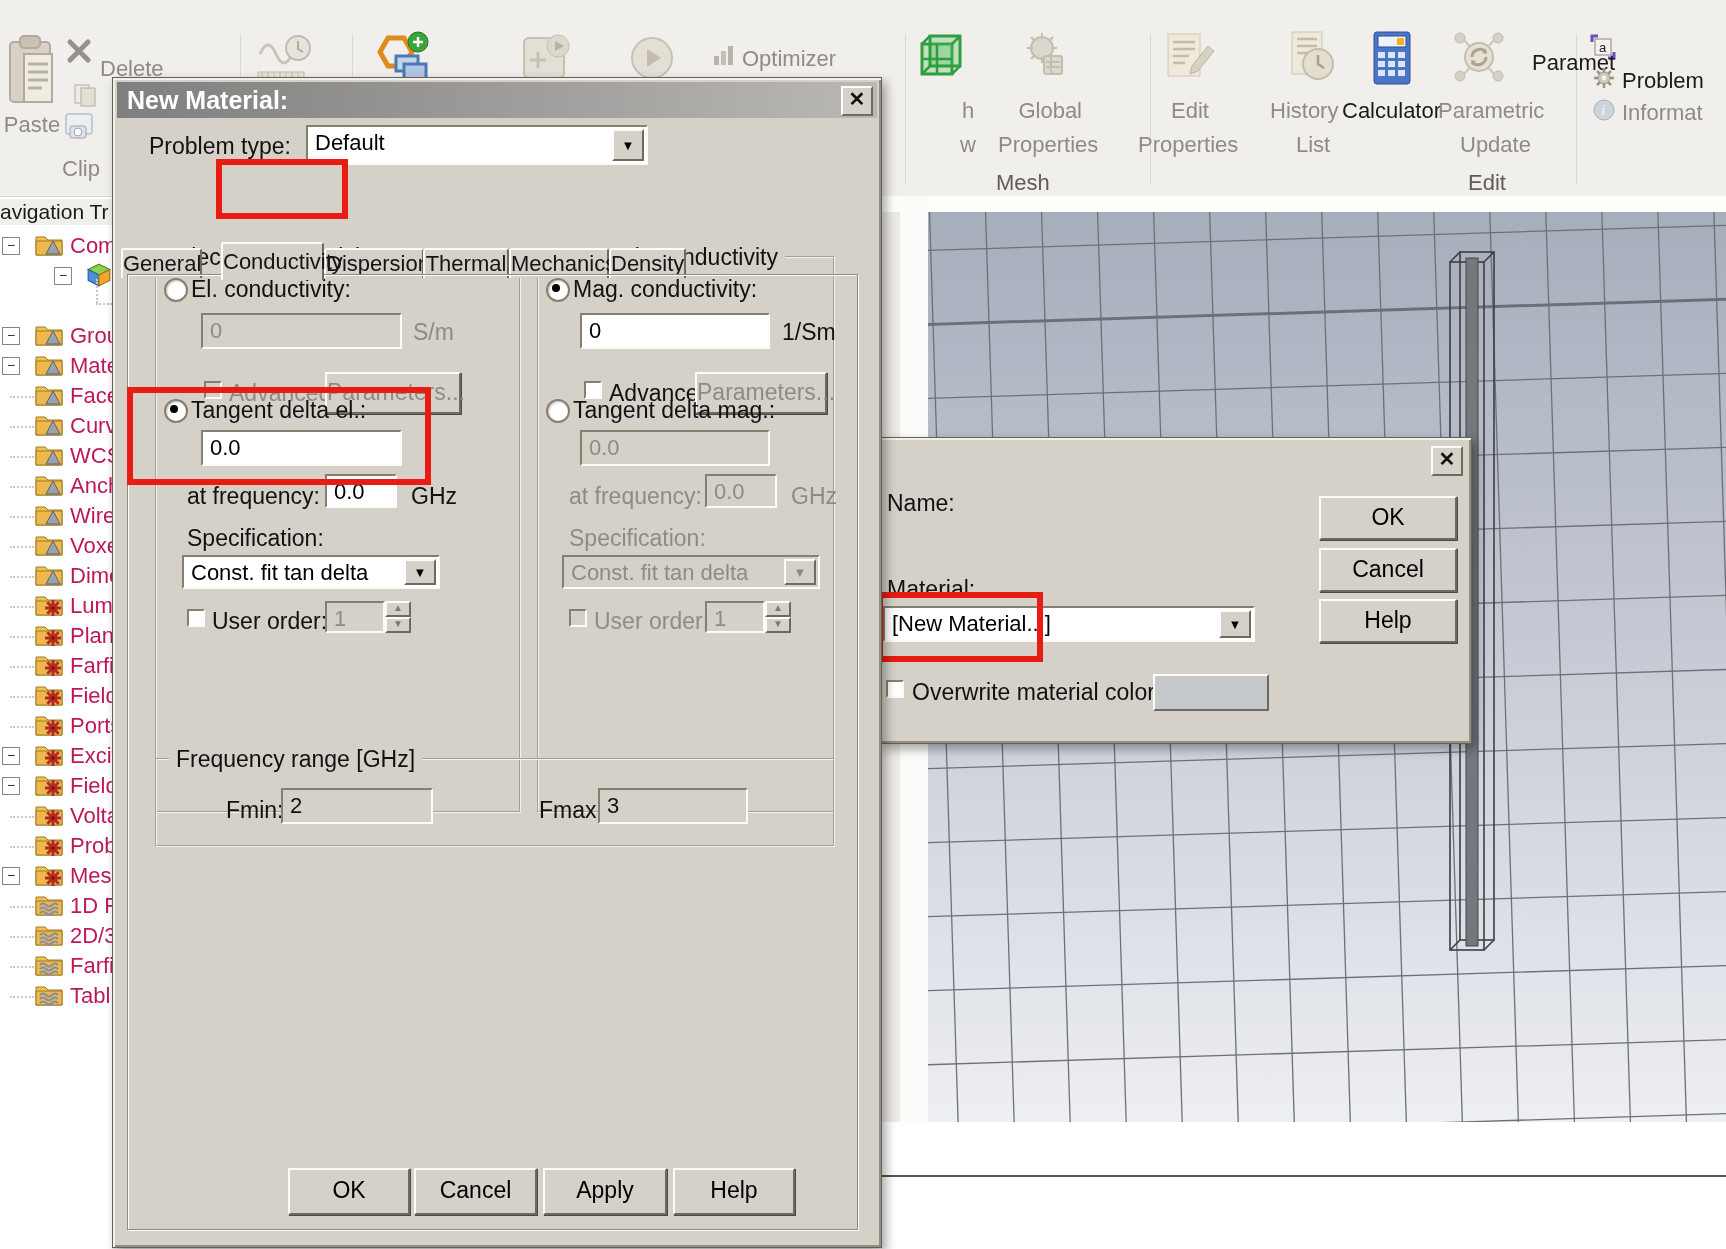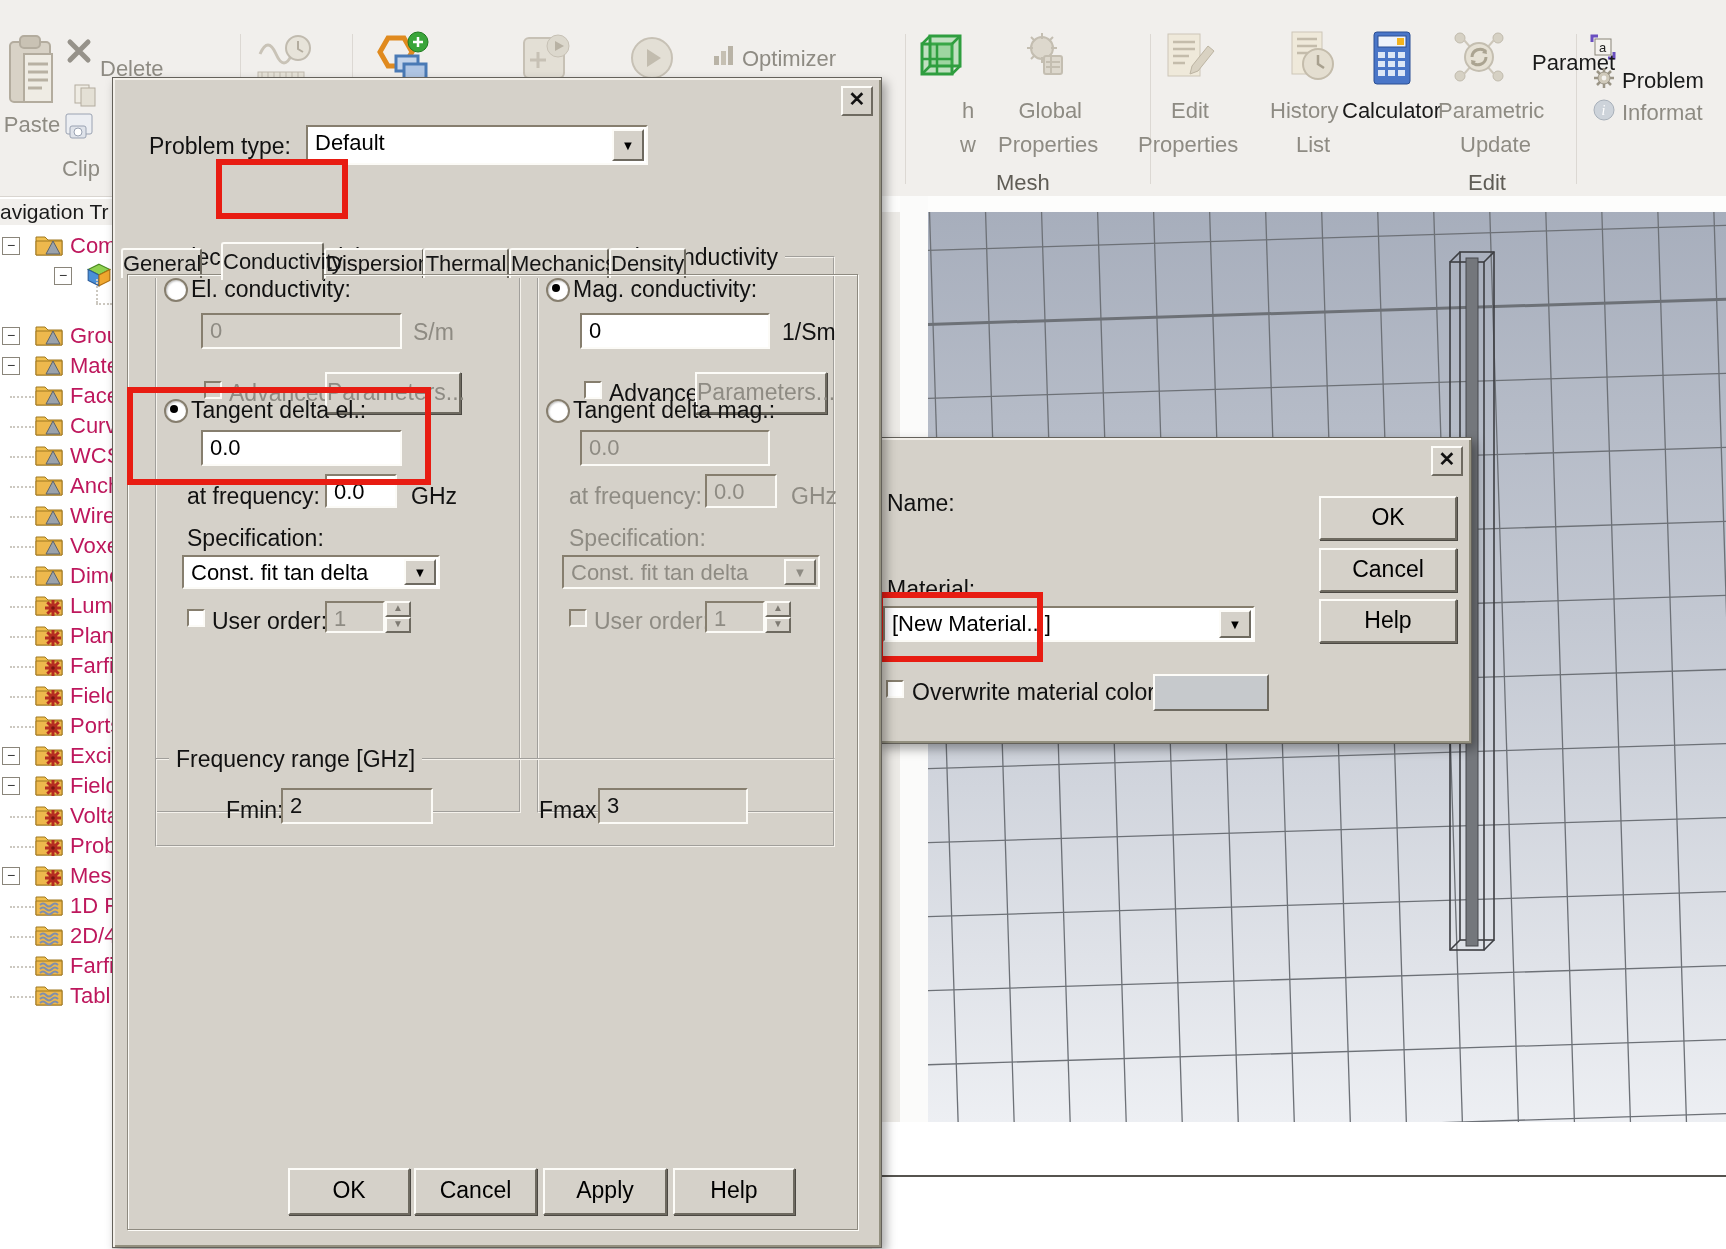--- a/index.html
+++ b/index.html
@@ -535,21 +535,21 @@
           <span class="dotline" style="left:10px;top:15px;width:24px;"></span>
           <span class="abs" style="left:34px;top:1px;"><svg width="30" height="26" viewBox="0 0 30 26">
               <path d="M2 5h9l3 3h14v15H2z" fill="#f0c050" stroke="#a07820"></path>
               <path d="M2 9h26v14H2z" fill="#edb84d" stroke="#a07820"></path>
               <g fill="none" stroke="#7e8eae" stroke-width="2">
                 <path d="M6 13q3-3 6 0t6 0 6 0"></path>
                 <path d="M6 17q3-3 6 0t6 0 6 0"></path>
                 <path d="M6 21q3-3 6 0t6 0 6 0"></path>
               </g>
             </svg></span>
-          <span class="lbl" style="left:70px;">2D/4</span>
+          <span class="lbl" style="left:70px;">2D/3</span>
         </div>
         <div class="trow" style="top: 754px;">
           <span class="dotline" style="left:10px;top:15px;width:24px;"></span>
           <span class="abs" style="left:34px;top:1px;"><svg width="30" height="26" viewBox="0 0 30 26">
               <path d="M2 5h9l3 3h14v15H2z" fill="#f0c050" stroke="#a07820"></path>
               <path d="M2 9h26v14H2z" fill="#edb84d" stroke="#a07820"></path>
               <g fill="none" stroke="#7e8eae" stroke-width="2">
                 <path d="M6 13q3-3 6 0t6 0 6 0"></path>
                 <path d="M6 17q3-3 6 0t6 0 6 0"></path>
                 <path d="M6 21q3-3 6 0t6 0 6 0"></path>
@@ -643,20 +643,23 @@
     <div class="chk" style="left:7px;top:242px;"></div>
     <div class="lab" style="left:33px;top:241px;">Overwrite material color:</div>
     <div class="abs" style="left:274px;top:236px;width:112px;height:33px;background:#c6c9cc;border:2px solid;border-color:#fdfcf8 #6e6a60 #6e6a60 #fdfcf8;"></div>
 
     <div class="btn" style="left:440px;top:58px;width:134px;height:40px;line-height:38px;">OK</div>
     <div class="btn" style="left:440px;top:110px;width:134px;height:40px;line-height:38px;">Cancel</div>
     <div class="btn" style="left:440px;top:161px;width:134px;height:40px;line-height:38px;">Help</div>
   </div>
 
   <div class="abs dlg" style="left:112px;top:77px;width:768px;height:1169px;z-index:20;">
+    <div class="tbar">
+      <span>New Material:</span>
+    </div>
     <div class="xbtn" style="right:8px;top:8px;">✕</div>
 
     <div class="lab" style="left:36px;top:55px;">Problem type:</div>
     <div class="fld" style="left:193px;top:47px;width:342px;height:40px;">
       <span>Default</span>
       <span class="ddbtn">▼</span>
     </div>
 
     <div class="tab" style="left:8px;width:77px;">General</div>
     <div class="tab active" style="left:108px;width:99px;">Conductivity</div>

